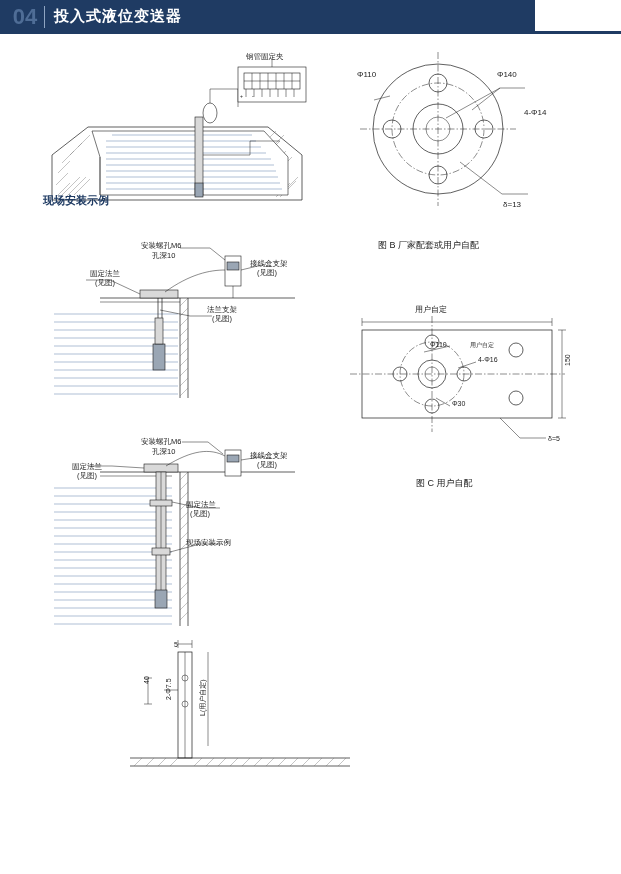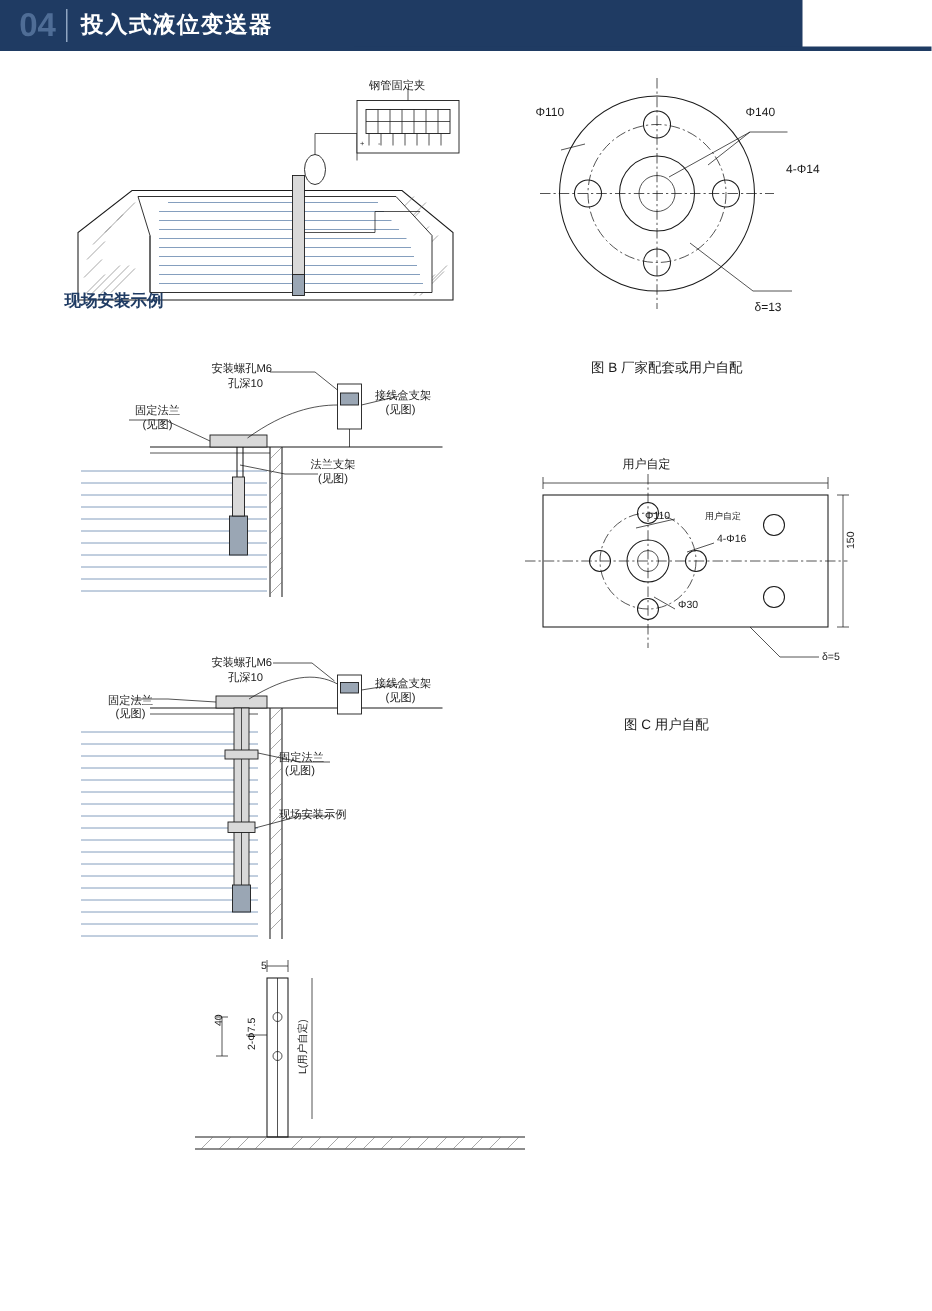--- a/index.html
+++ b/index.html
@@ -151,21 +151,21 @@
 
   <path class="ln-thin" d="M96,66 L150,36 L175,36"></path>
   <path class="ln-thin" d="M122,58 L150,36"></path>
   <path class="ln-thin" d="M110,110 L152,142 L178,142"></path>
   <path class="ln-thin" d="M24,48 L40,44"></path>
 </svg>
 <div class="lbl" style="left:357px;top:70px;font-size:8px;">Φ110</div>
 <div class="lbl" style="left:497px;top:70px;font-size:8px;">Φ140</div>
 <div class="lbl" style="left:500px;top:108px;font-size:8px;margin-left:24px;">4-Φ14</div>
 <div class="lbl" style="left:503px;top:200px;font-size:8px;">δ=13</div>
-<div class="cap" style="left:394px;top:239px;">图 B  厂家配套或用户自配</div>
+<div class="cap" style="left:378px;top:239px;">图 B  厂家配套或用户自配</div>
 
 <svg style="left:40px;top:240px;" width="290" height="160" viewBox="0 0 290 160">
 
   <path class="ln" d="M140,58 L140,158"></path>
   <path class="ln" d="M148,58 L148,158"></path>
   <g class="hatch">
     <path d="M140,66 L148,58"></path>
       <path d="M140,76 L148,68"></path>
       <path d="M140,86 L148,78"></path>
     <path d="M140,96 L148,88"></path>

